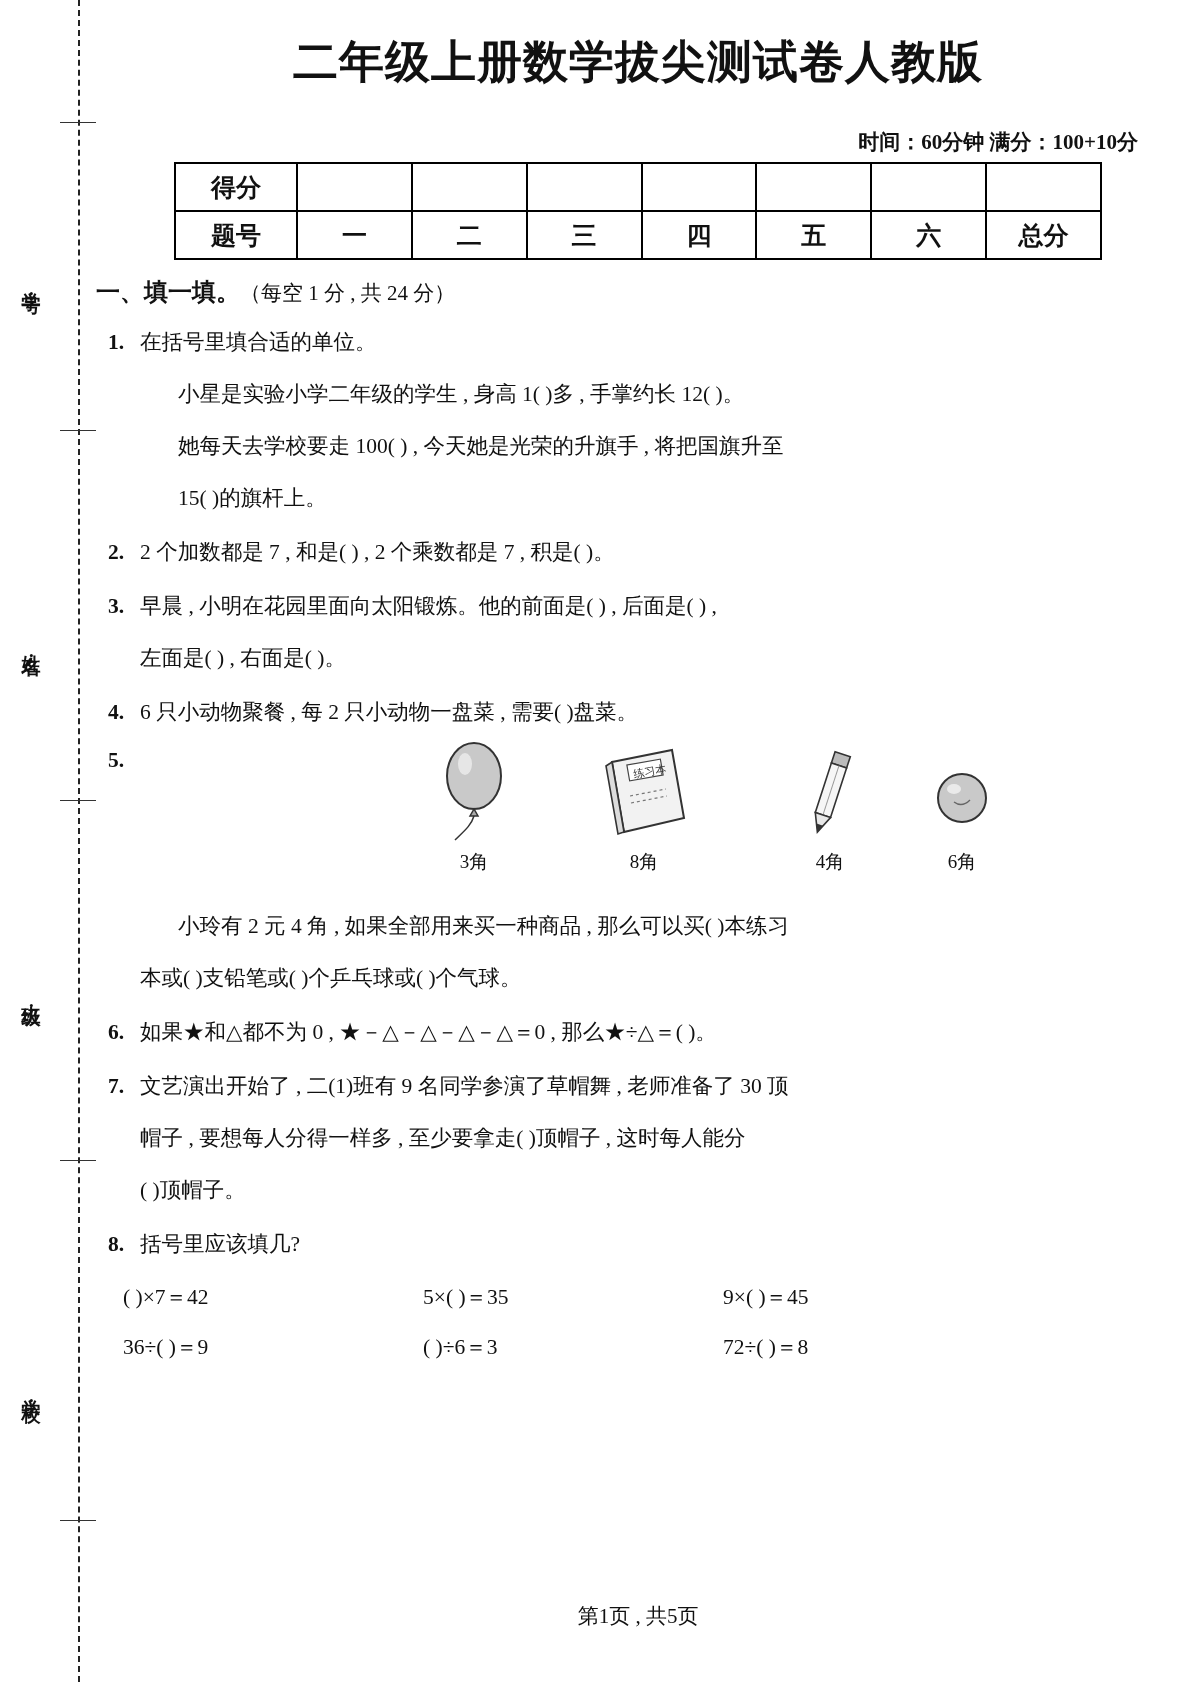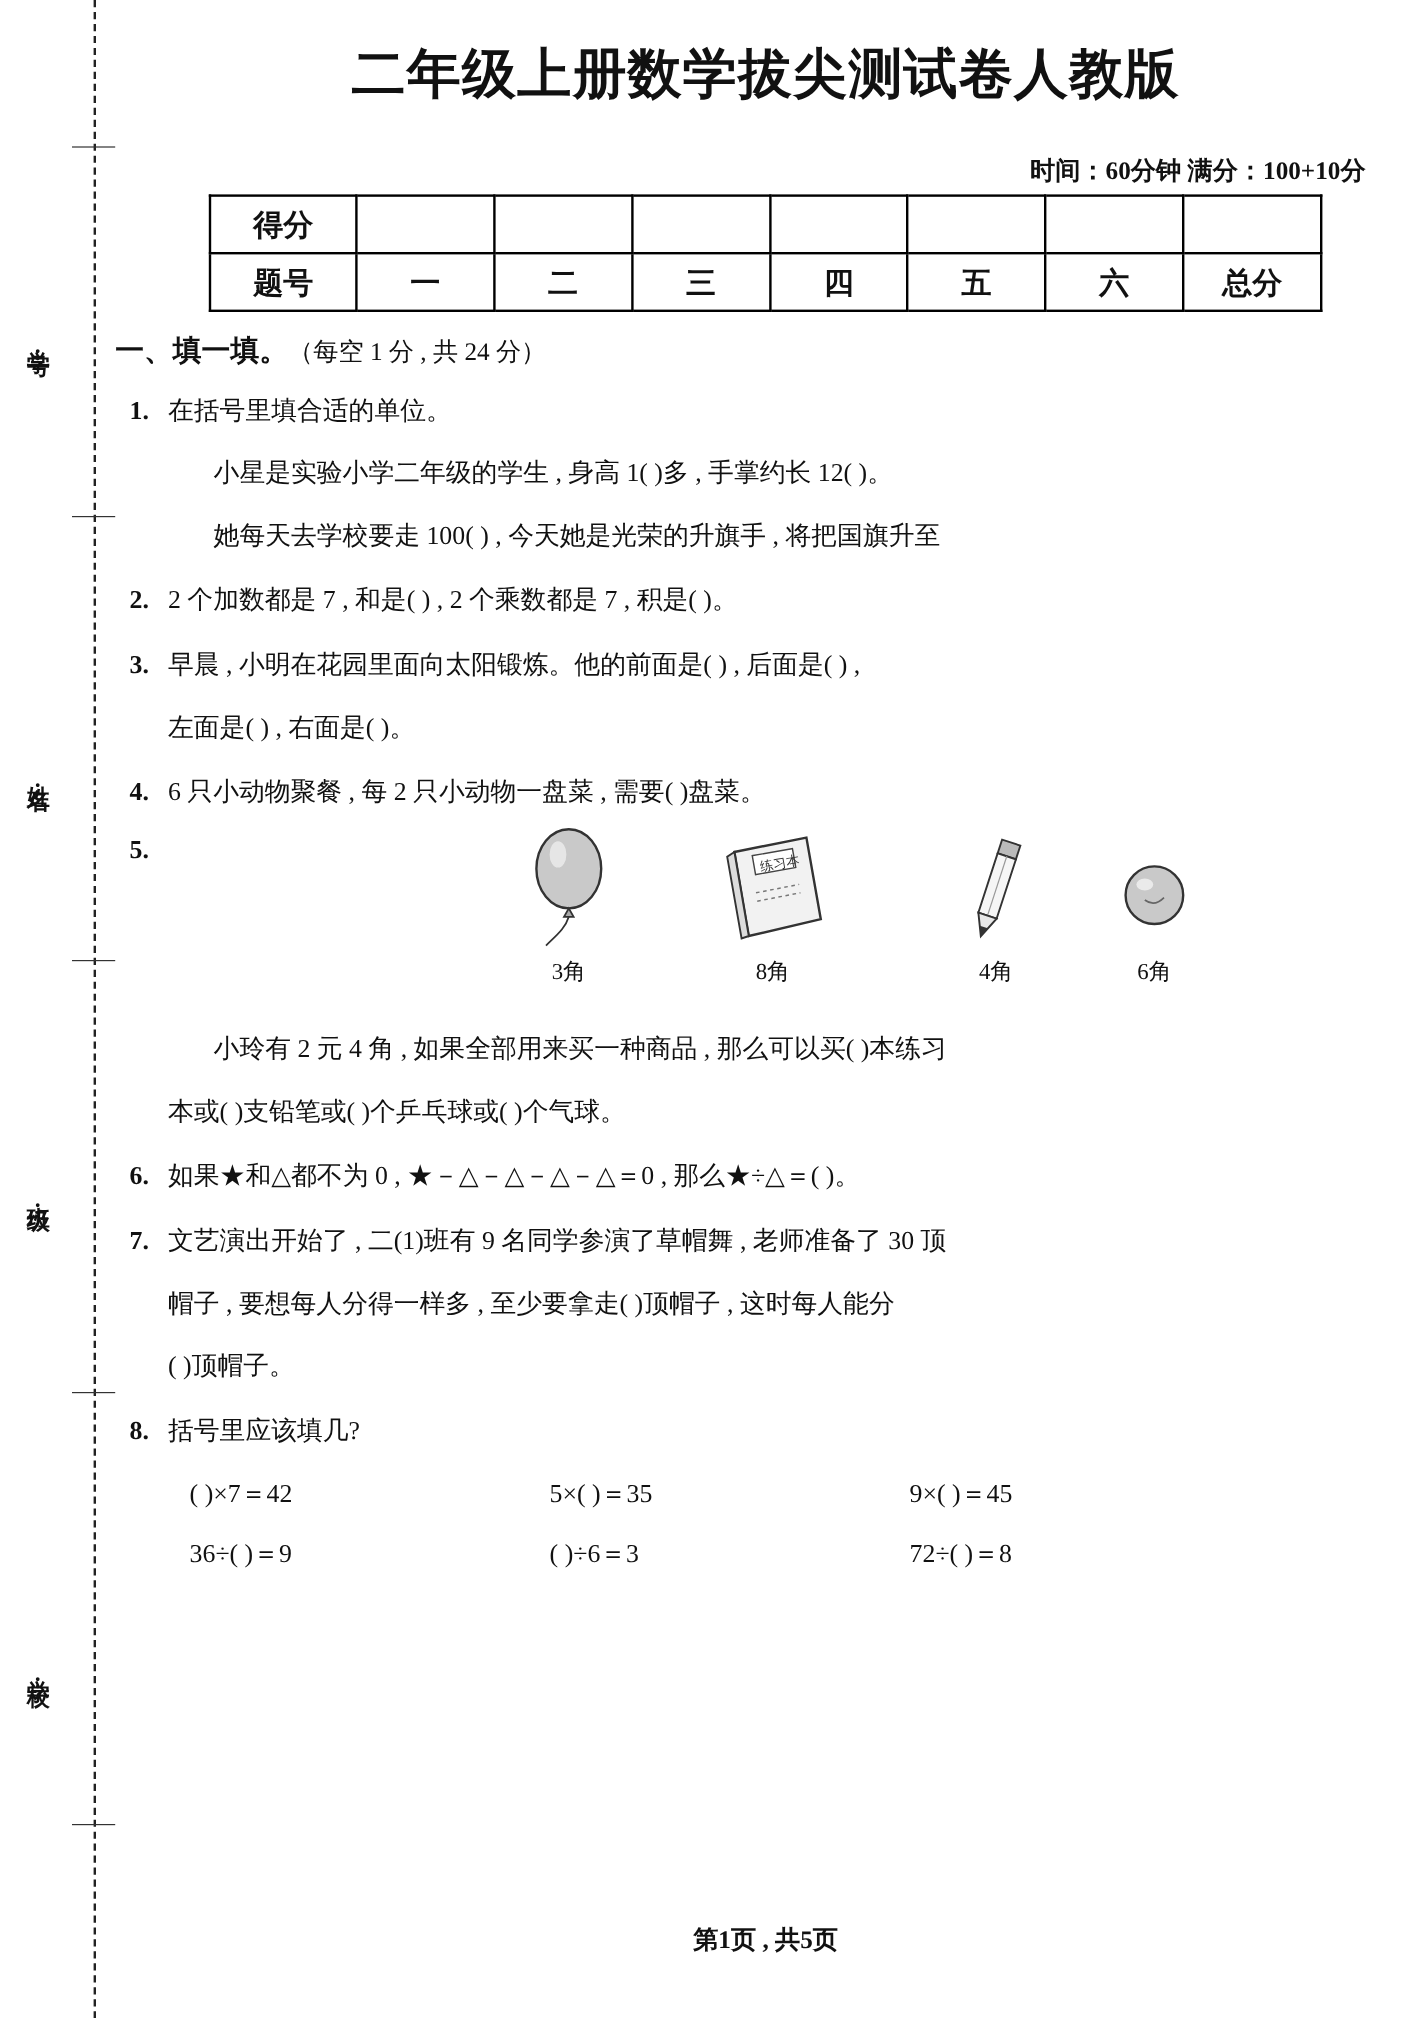--- a/index.html
+++ b/index.html
@@ -143,38 +143,38 @@
   }
   .p1 { left: 264px; top: 0; }
   .p2 { left: 434px; top: 0; }
   .p3 { left: 620px; top: 0; }
   .p4 { left: 752px; top: 0; }
 
   .balloon-svg, .book-svg, .pencil-svg, .ball-svg { display:block; margin: 0 auto; }
 
   
   .eq-grid {
-    margin-left: 72px;
+    margin-left: 37px;
     width: 960px;
   }
   .eq-row {
     display: flex;
     font-size: 21.5px;
     line-height: 50px;
   }
   .eq-cell { width: 300px; }
 
   .footer {
     position: absolute;
     bottom: 52px;
     left: 0;
     width: 1104px;
     text-align: center;
     font-size: 21px;
-    font-weight: bold;
+    font-weight: normal;
   }
 </style>
 </head>
 <body>
 
 <div class="left-margin">
   <div class="dashed-line"></div>
   <div class="tick" style="top:122px"></div>
   <div class="tick" style="top:430px"></div>
   <div class="tick" style="top:800px"></div>
@@ -219,20 +219,21 @@
 
   <div class="section-head">
     <span>一、填一填。</span><span class="note">（每空 1 分 , 共 24 分）</span>
   </div>
 
   <div class="q">
     <span class="num">1.</span>
     <span class="line">在括号里填合适的单位。</span>
     <span class="line indent">小星是实验小学二年级的学生 , 身高 1(        )多 , 手掌约长 12(        )。</span>
     <span class="line indent">她每天去学校要走 100(        ) , 今天她是光荣的升旗手 , 将把国旗升至</span>
+    <span class="line indent">15(        )的旗杆上。</span>
   </div>
 
   <div class="q">
     <span class="num">2.</span>
     <span class="line">2 个加数都是 7 , 和是(        ) , 2 个乘数都是 7 , 积是(        )。</span>
   </div>
 
   <div class="q">
     <span class="num">3.</span>
     <span class="line">早晨 , 小明在花园里面向太阳锻炼。他的前面是(        ) , 后面是(        ) ,</span>

